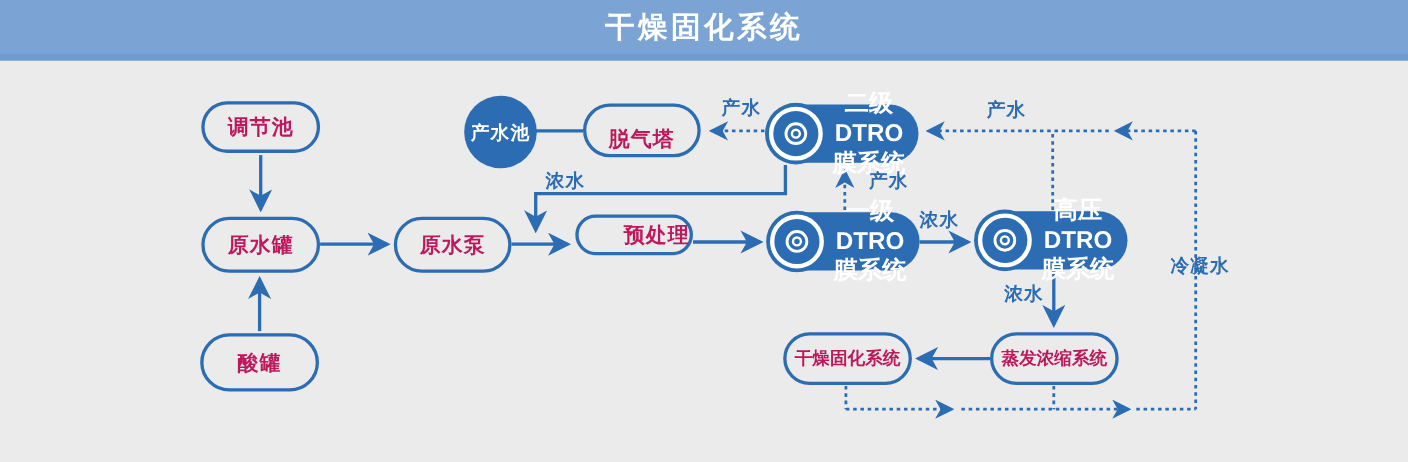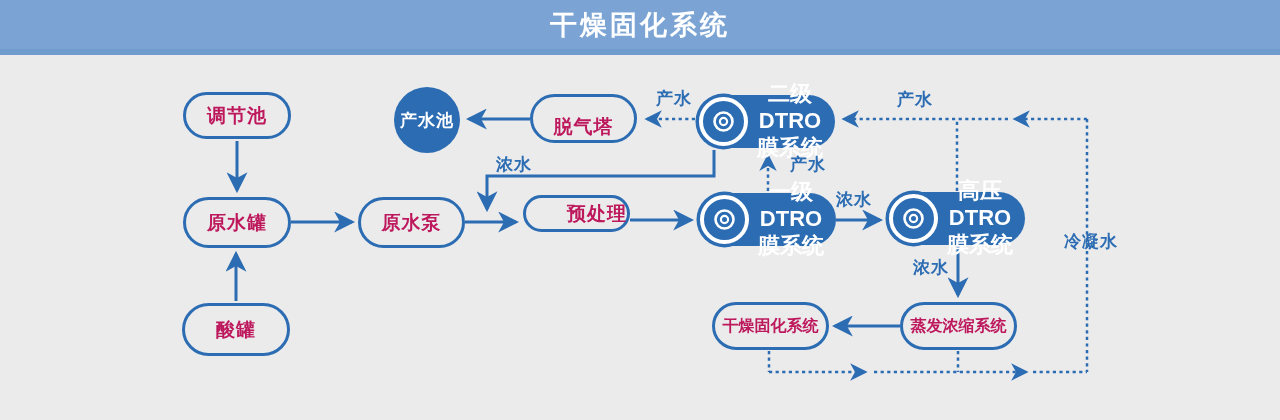--- a/index.html
+++ b/index.html
@@ -15,21 +15,21 @@
   .hdr h1{margin:0;color:#ffffff;font-size:27px;font-weight:bold;letter-spacing:3px;}
   .wires{position:absolute;left:0;top:0;width:1280px;height:420px;}
   .s{stroke:#2b6cb3;stroke-width:3;fill:none;}
   .d{stroke:#2b6cb3;stroke-width:2.5;fill:none;stroke-dasharray:3.2 3.4;}
   .node{
     position:absolute;display:flex;align-items:center;justify-content:center;
     box-sizing:border-box;color:#be185d;font-weight:bold;text-align:center;
   }
   .outline{border:3px solid #2b6cb3;border-radius:999px;font-size:19px;letter-spacing:1px;}
   .sm{font-size:16px;letter-spacing:0;}
-  .circle-node{background:#2b6cb3;color:#ffffff;border-radius:50%;font-size:17px;letter-spacing:1px;}
+  .circle-node{background:#2b6cb3;color:#ffffff;border-radius:50%;font-size:17px;letter-spacing:1px;margin-left:28px;}
   .dtro{background:#2b6cb3;border-radius:999px;color:#ffffff;}
   .dtro .disc{position:absolute;left:-2px;top:-2px;width:57px;height:57px;}
   .dtro .txt{position:absolute;left:52px;right:4px;text-align:center;font-size:22px;line-height:1.22;font-weight:bold;}
   .dtro .txt span{display:block;}
   .edge-label{position:absolute;color:#2b6cb3;font-size:17px;font-weight:bold;letter-spacing:1px;white-space:nowrap;}
 </style>
 </head>
 <body>
 
 <div class="stage">

